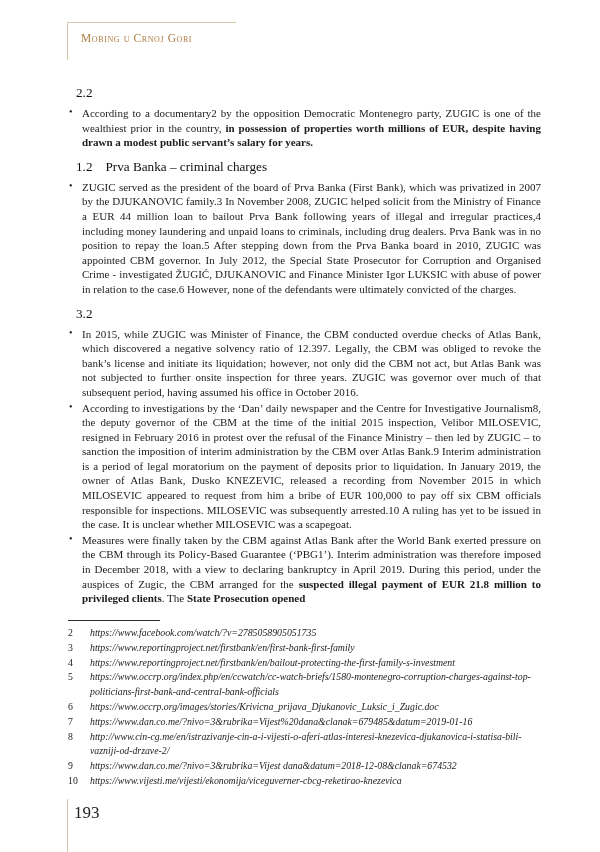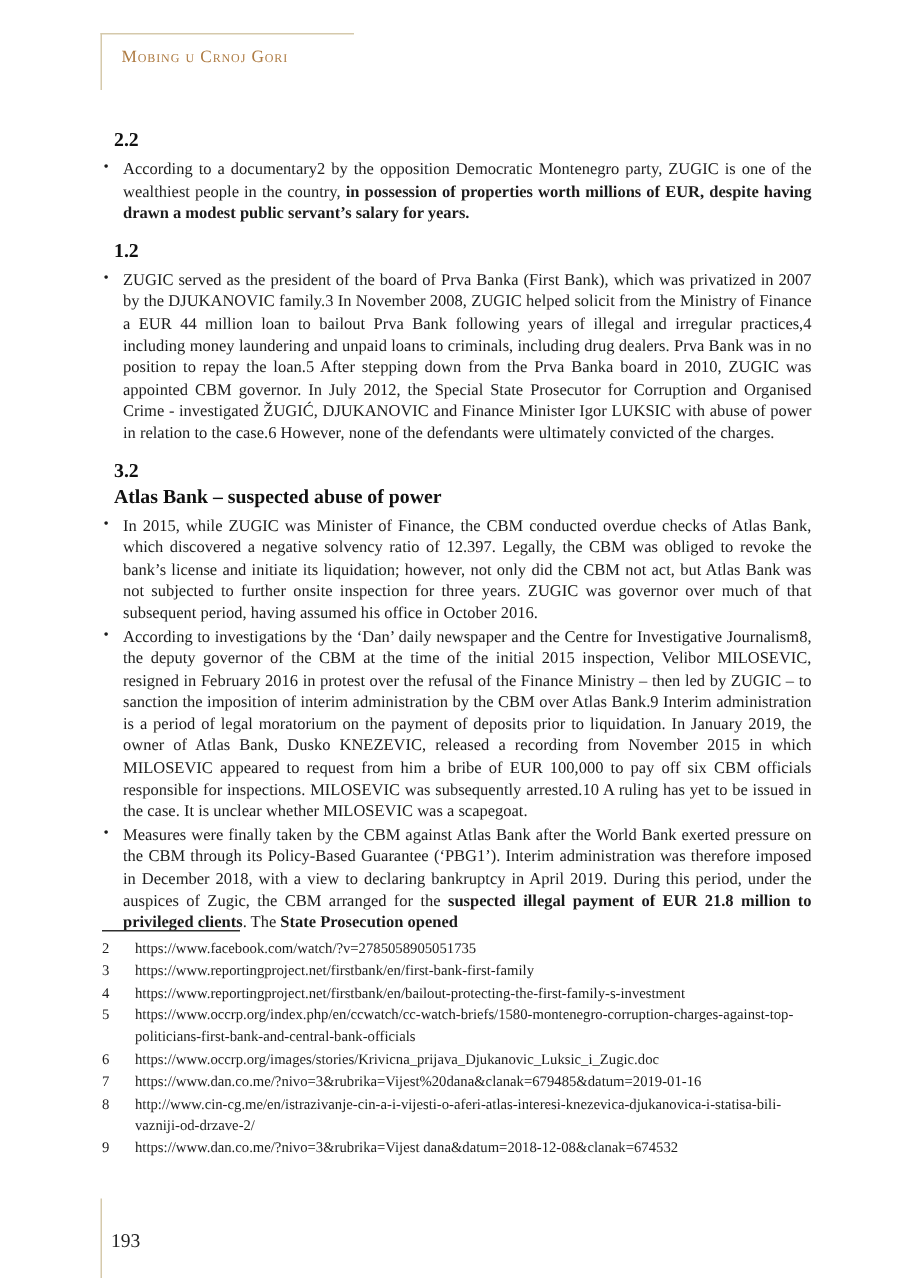--- a/index.html
+++ b/index.html
@@ -27,25 +27,24 @@
     font-size:11.5px;
     color:#ae7b42;
     white-space:nowrap;
   }
 
   
   .content {
     position:absolute; left:68px; top:85px; width:473px;
   }
   .section-heading {
-    font-size:13.2px; font-weight:bold;
+    font-size:13.2px; font-weight:normal;
     margin:9px 0 5px 8px;
-    display:flex; gap:1px;
+    display:flex; gap:13px;
     color:#111;
-    flex-direction:column;
   }
   .content section:first-child .section-heading { margin-top:0; }
   .para {
     position:relative;
     padding-left:14px;
     text-align:justify;
     font-size:11px;
     line-height:14.6px;
     margin:0 0 1px 0;
   }
@@ -63,68 +62,67 @@
     width:92px; height:0;
     border-top:1px solid #2e2e2e;
     margin:0 0 5px 0;
   }
   .fn {
     display:flex;
     font-size:9.8px;
     line-height:14.8px;
   }
   .fn-num { width:22px; flex:none; }
-  .fn-text { flex:1; overflow-wrap:break-word; word-wrap:break-word; }
+  .fn-text { flex:1; overflow-wrap:break-word; word-wrap:break-word;font-style:italic; }
 
   
   .footer-line {
     position:absolute; left:67px; top:799px;
     width:1px; height:53px;
     background:#d5c9ab;
   }
   .page-number {
     position:absolute; left:74px; top:803px;
-    font-size:13px;
+    font-size:17px;
     color:#222;
-    margin-top:16px;
   }
 </style>
 </head>
 <body>
 
 <div class="header-frame">
   <div class="header-title">Mobing u Crnoj Gori</div>
 </div>
 
 <div class="content">
 
   <section>
     <h2 class="section-heading">
       <span>2.2</span>
     </h2>
     <div class="para">
       <span class="bullet">•</span>
-      <span class="runs"><span>According to a documentary2 by the opposition Democratic Montenegro party, ZUGIC is one of the wealthiest people in the country, </span><span class="b">in possession of properties worth millions of EUR, despite having drawn a modest public servant’s salary for years.</span></span>
+      <span class="runs"><span>According to a documentary2 by the opposition Democratic Montenegro party, ZUGIC is one of the wealthiest prior in the country, </span><span class="b">in possession of properties worth millions of EUR, despite having drawn a modest public servant’s salary for years.</span></span>
     </div>
   </section>
 
   <section>
     <h2 class="section-heading">
       <span>1.2</span>
+      <span>Prva Banka – criminal charges</span>
     </h2>
     <div class="para">
       <span class="bullet">•</span>
       <span class="runs"><span>ZUGIC served as the president of the board of Prva Banka (First Bank), which was privatized in 2007 by the DJUKANOVIC family.3 In November 2008, ZUGIC helped solicit from the Ministry of Finance a EUR 44 million loan to bailout Prva Bank following years of illegal and irregular practices,4 including money laundering and unpaid loans to criminals, including drug dealers. Prva Bank was in no position to repay the loan.5 After stepping down from the Prva Banka board in 2010, ZUGIC was appointed CBM governor. In July 2012, the Special State Prosecutor for Corruption and Organised Crime - investigated ŽUGIĆ, DJUKANOVIC and Finance Minister Igor LUKSIC with abuse of power in relation to the case.6 However, none of the defendants were ultimately convicted of the charges.</span></span>
     </div>
   </section>
 
   <section>
     <h2 class="section-heading">
       <span>3.2</span>
-      <span>Atlas Bank – suspected abuse of power</span>
     </h2>
     <div class="para">
       <span class="bullet">•</span>
       <span class="runs"><span>In 2015, while ZUGIC was Minister of Finance, the CBM conducted overdue checks of Atlas Bank, which discovered a negative solvency ratio of 12.397. Legally, the CBM was obliged to revoke the bank’s license and initiate its liquidation; however, not only did the CBM not act, but Atlas Bank was not subjected to further onsite inspection for three years. ZUGIC was governor over much of that subsequent period, having assumed his office in October 2016.</span></span>
     </div>
     <div class="para">
       <span class="bullet">•</span>
       <span class="runs"><span>According to investigations by the ‘Dan’ daily newspaper and the Centre for Investigative Journalism8, the deputy governor of the CBM at the time of the initial 2015 inspection, Velibor MILOSEVIC, resigned in February 2016 in protest over the refusal of the Finance Ministry – then led by ZUGIC – to sanction the imposition of interim administration by the CBM over Atlas Bank.9 Interim administration is a period of legal moratorium on the payment of deposits prior to liquidation. In January 2019, the owner of Atlas Bank, Dusko KNEZEVIC, released a recording from November 2015 in which MILOSEVIC appeared to request from him a bribe of EUR 100,000 to pay off six CBM officials responsible for inspections. MILOSEVIC was subsequently arrested.10 A ruling has yet to be issued in the case. It is unclear whether MILOSEVIC was a scapegoat.</span></span>
     </div>
     <div class="para">
@@ -163,16 +161,20 @@
     <span class="fn-text">https://www.dan.co.me/?nivo=3&amp;rubrika=Vijest%20dana&amp;clanak=679485&amp;datum=2019-01-16</span>
   </div>
   <div class="fn">
     <span class="fn-num">8</span>
     <span class="fn-text">http://www.cin-cg.me/en/istrazivanje-cin-a-i-vijesti-o-aferi-atlas-interesi-knezevica-djukanovica-i-statisa-bili-vazniji-od-drzave-2/</span>
   </div>
   <div class="fn">
     <span class="fn-num">9</span>
     <span class="fn-text">https://www.dan.co.me/?nivo=3&amp;rubrika=Vijest dana&amp;datum=2018-12-08&amp;clanak=674532</span>
   </div>
+  <div class="fn">
+    <span class="fn-num">10</span>
+    <span class="fn-text">https://www.vijesti.me/vijesti/ekonomija/viceguverner-cbcg-reketirao-knezevica</span>
+  </div>
 </div>
 
 <div class="footer-line"></div>
 <div class="page-number">193</div>
 
 </body></html>

